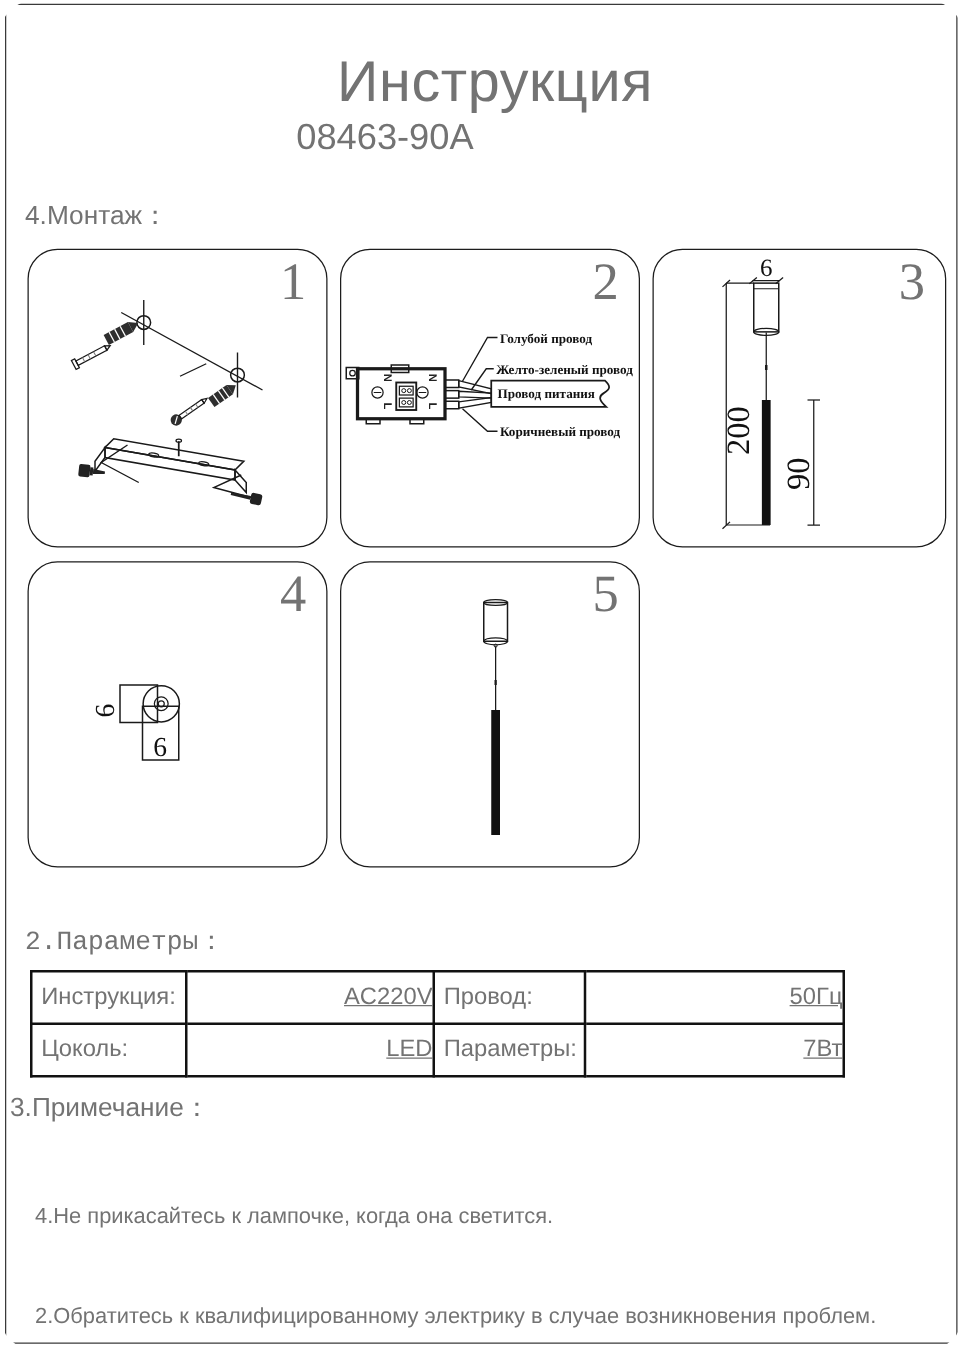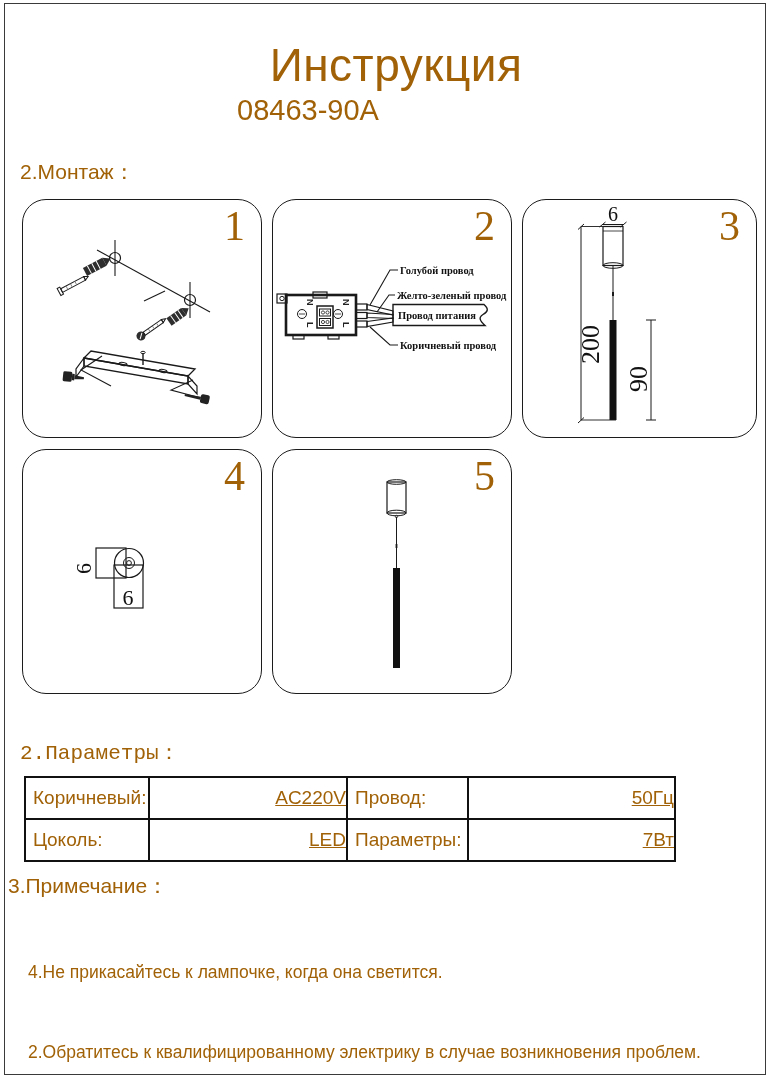--- a/index.html
+++ b/index.html
@@ -1,17 +1,17 @@
 <!DOCTYPE html>
 <html><head>
 <meta charset="utf-8">
 <style>
   html,body{margin:0;padding:0;background:#fff;}
   .page{position:relative;width:770px;height:1080px;background:#fff;overflow:hidden;
-        font-family:"Liberation Sans",sans-serif;color:#a16207;}
+        font-family:"Liberation Sans",sans-serif;color:#737373;border-radius:28px;}
   .frame{position:absolute;left:4px;top:3px;right:4px;bottom:5px;border:1.5px solid #3a3a3a;}
   .title{position:absolute;left:0;top:38px;width:792px;text-align:center;
          font-size:46px;letter-spacing:0.5px;}
   .subtitle{position:absolute;left:237px;top:94px;width:300px;text-align:left;font-size:29px;}
   .h1{position:absolute;font-size:21px;}
   .panel{position:absolute;border:1.6px solid #1c1c1c;border-radius:24px;background:#fff;}
   .panel svg{position:absolute;left:0;top:0;}
   .pnum{position:absolute;top:2px;right:16px;font-family:"Liberation Serif",serif;font-size:42px;}
   .ptable{position:absolute;left:24px;top:776px;border-collapse:collapse;table-layout:fixed;}
   .ptable td{border:2px solid #111;height:40px;font-size:19px;padding:0;}
@@ -26,21 +26,21 @@
 </style>
 </head>
 <body>
 
 <div class="page">
   <div class="frame"></div>
 
   <div class="title">Инструкция</div>
   <div class="subtitle">08463-90A</div>
 
-  <div class="h1" style="left:20px;top:158px;">2.Монтаж：</div>
+  <div class="h1" style="left:20px;top:158px;">4.Монтаж：</div>
 
   <div class="panel" style="left:22px;top:199px;width:238px;height:237px;">
     <svg width="238" height="237" viewBox="0 0 238 237">
       <g>
         <line class="ln" x1="74" y1="50" x2="187" y2="112" stroke-width="1.1"></line>
         <line class="ln" x1="121" y1="101" x2="142" y2="91" stroke-width="1.1"></line>
       </g>
       <g>
         <line class="ln" x1="92" y1="40" x2="92" y2="76" stroke-width="1.1"></line>
         <line class="ln" x1="167" y1="82" x2="167" y2="118" stroke-width="1.1"></line>
@@ -218,21 +218,21 @@
       <rect x="120" y="118" width="7" height="100" fill="#111"></rect>
     </svg>
     <div class="pnum">5</div>
   </div>
 
   <div class="h1" style="left:20px;top:738px;font-family:Liberation Mono, monospace;">2.Параметры：</div>
 
   <table class="ptable">
     <tbody>
         <tr>
-      <td class="lbl" style="width:115px">Коричневый:</td>
+      <td class="lbl" style="width:115px">Инструкция:</td>
       <td class="val" style="width:196px">AC220V</td>
       <td class="lbl" style="width:112px">Провод:</td>
       <td class="val" style="width:205px">50Гц</td>
     </tr>
     <tr>
       <td class="lbl">Цоколь:</td>
       <td class="val">LED</td>
       <td class="lbl">Параметры:</td>
       <td class="val">7Вт</td>
     </tr>

